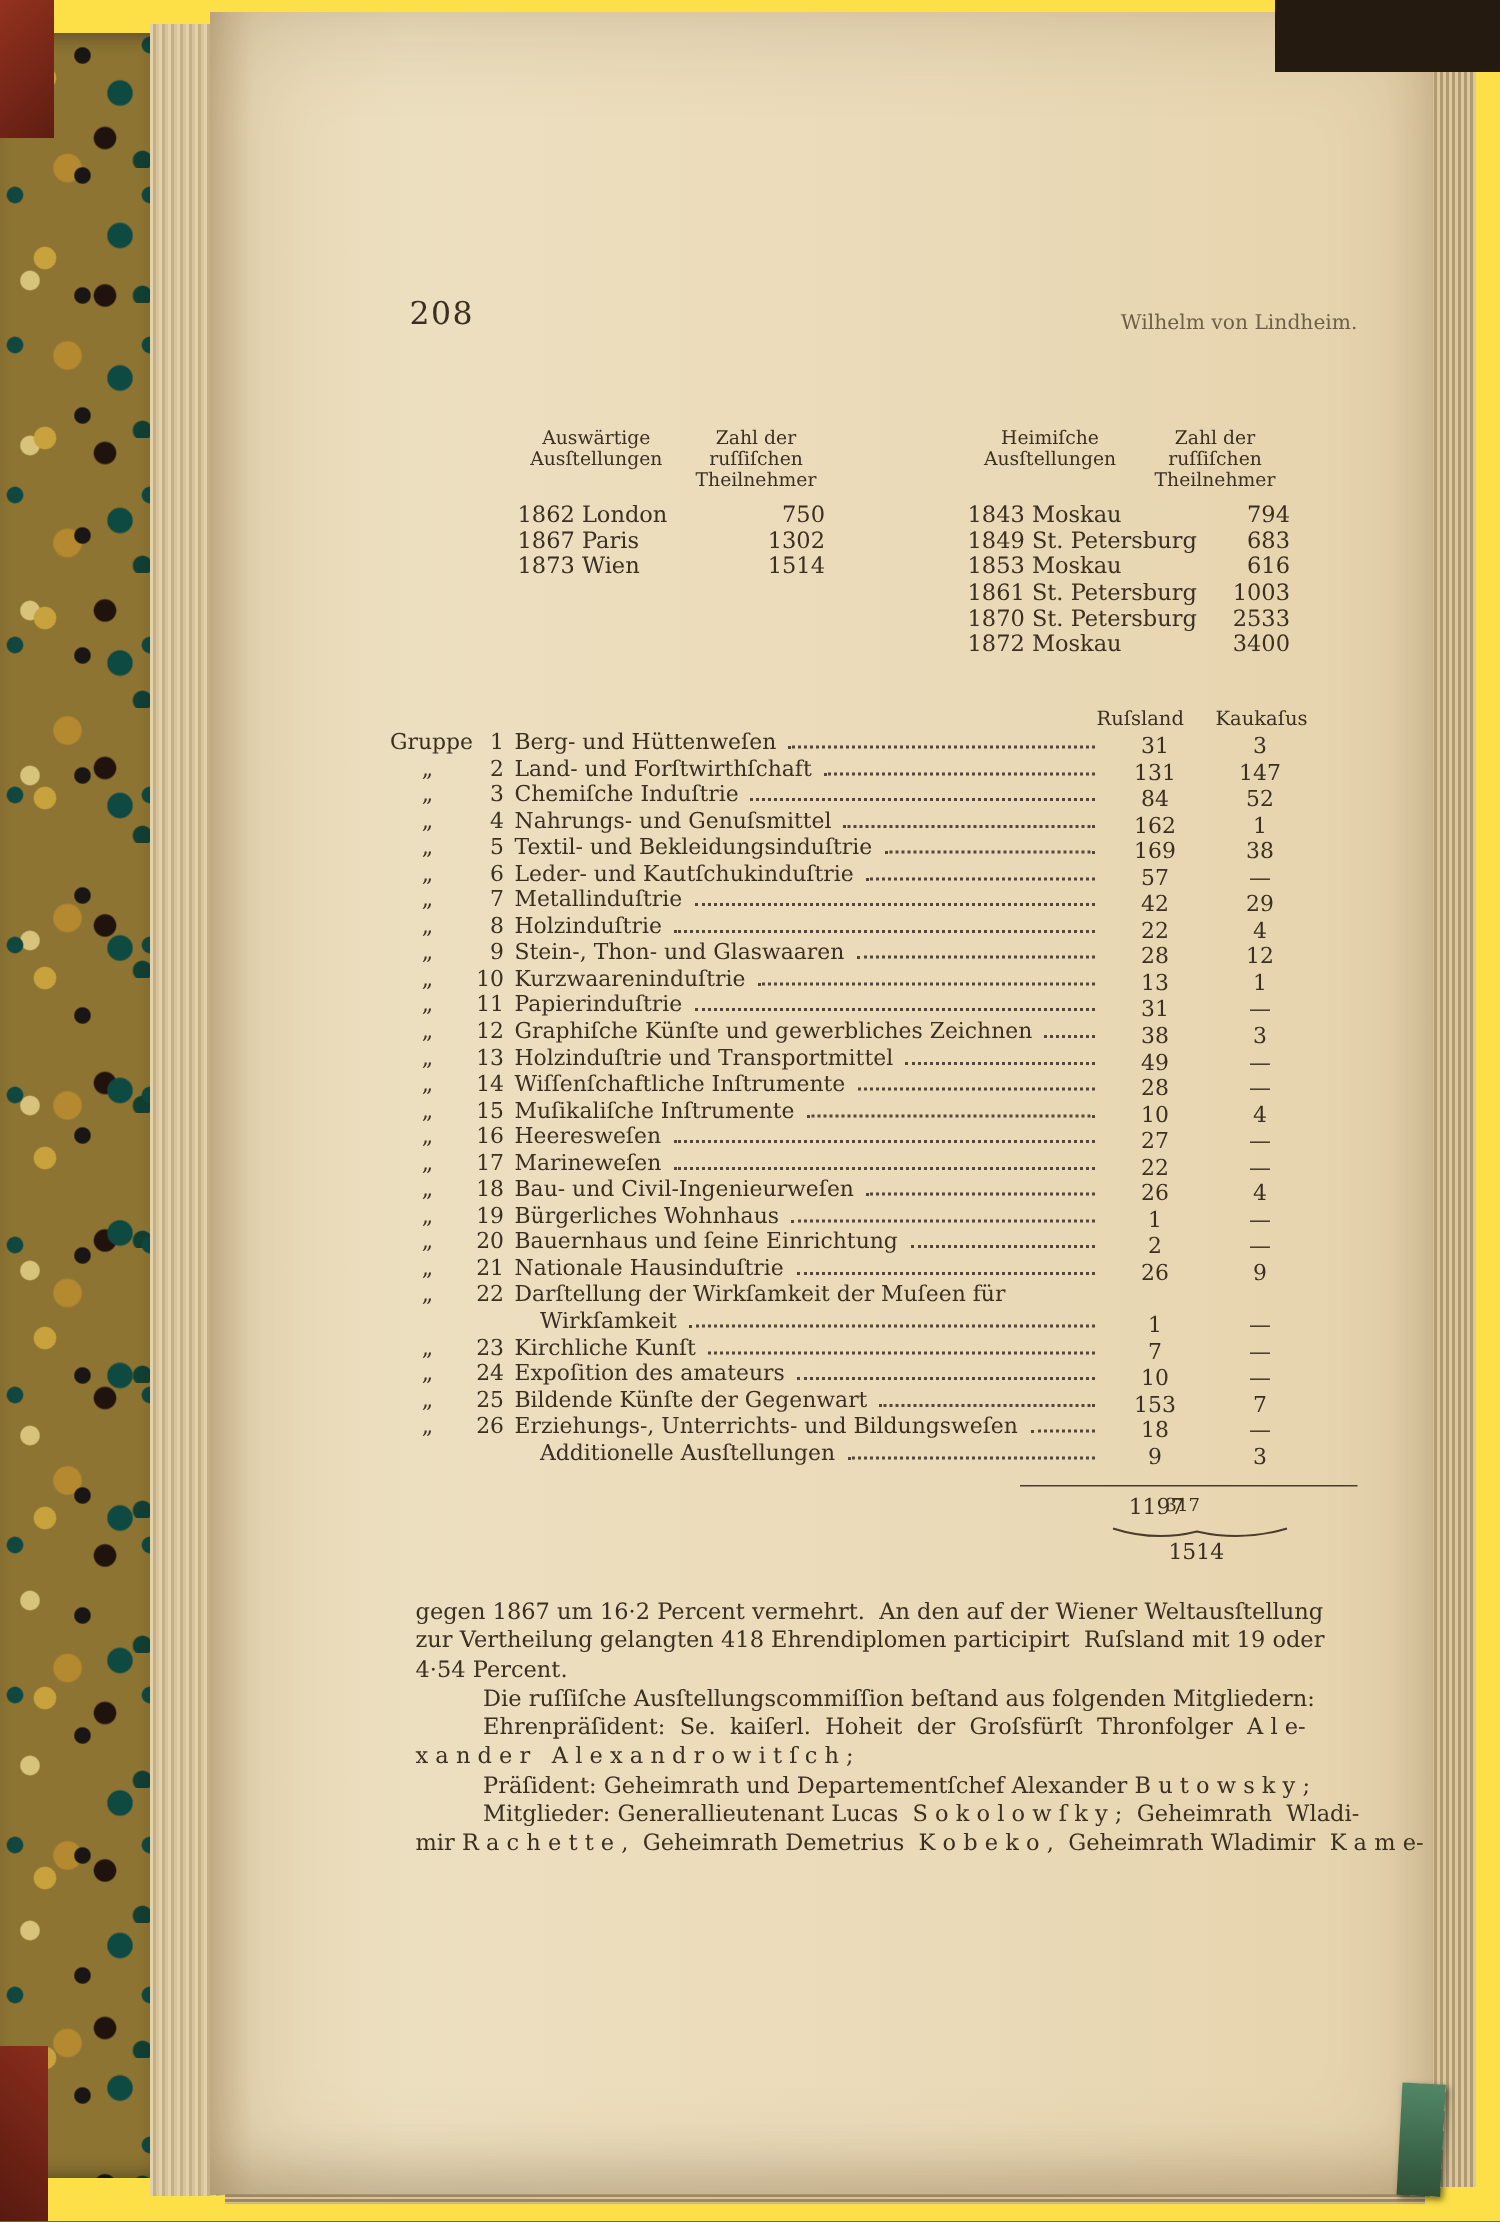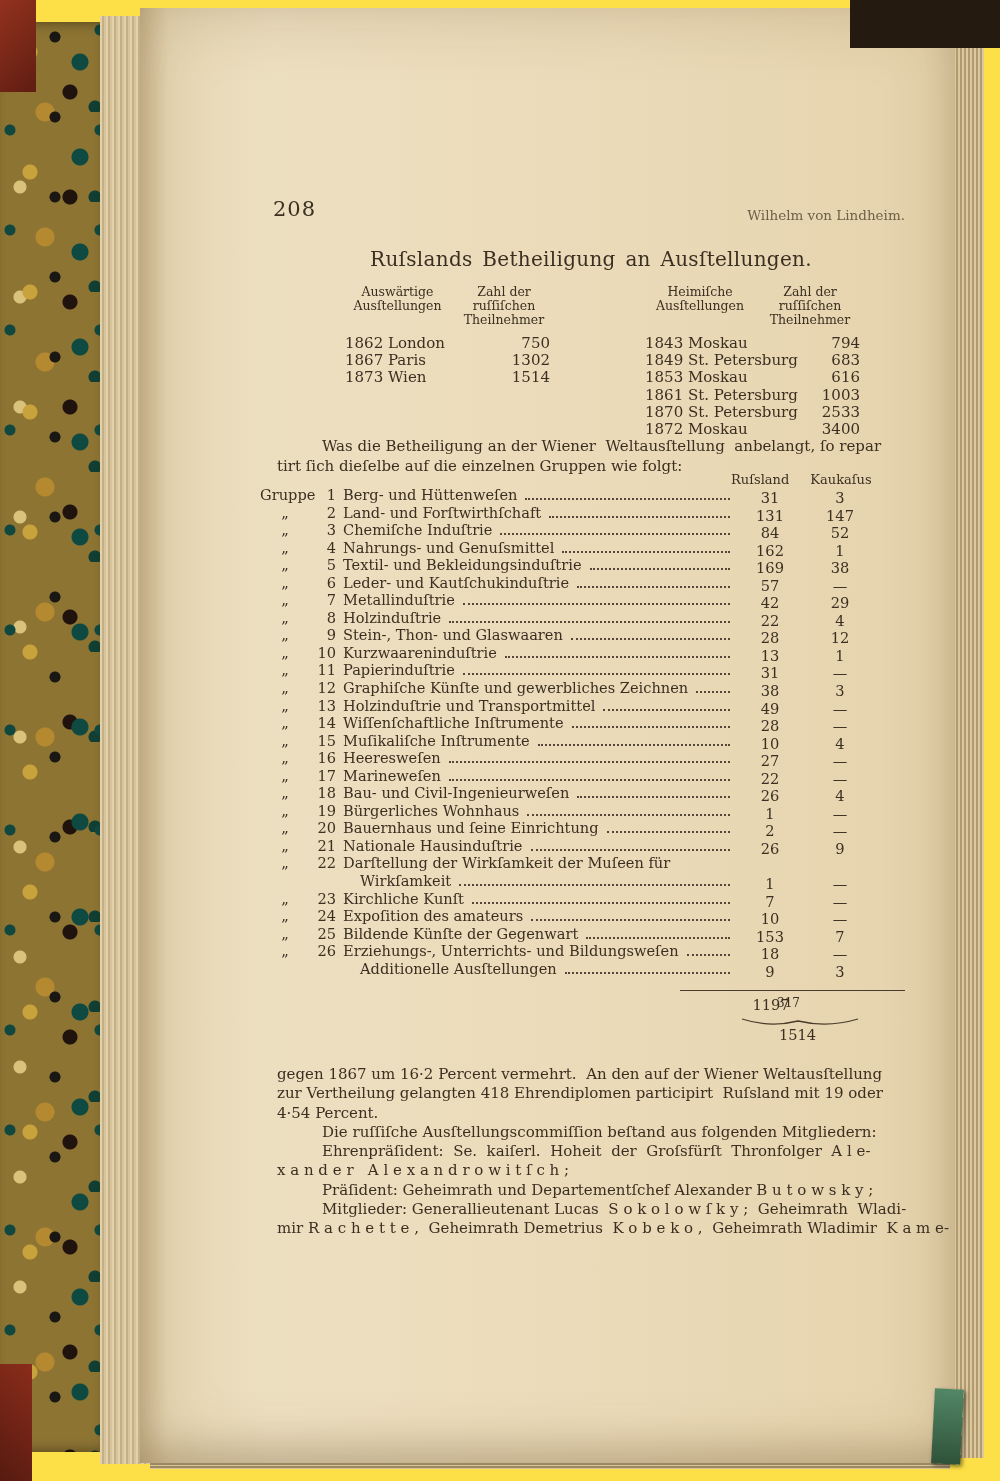--- a/index.html
+++ b/index.html
@@ -93,21 +93,20 @@
   <div class="marble"></div>
   <div class="cover-tl"></div>
   <div class="cover-bl"></div>
   <div class="page-stack"></div>
   <div class="edge-right"></div>
   <div class="edge-bottom"></div>
 
   <div class="page">
     <div id="page-number">208</div>
     <div id="running-header">Wilhelm von Lindheim.</div>
-    <div id="title">Ruſslands Betheiligung an Ausſtellungen.</div>
 
     <div id="foreign-table" class="small-table">
         <div class="st-hdr">
           <span class="st-h1">Auswärtige
 Ausſtellungen</span>
           <span class="st-h2">Zahl der ruſſiſchen
 Theilnehmer</span>
         </div>
         <div class="st-row">
           <span class="st-label">1862 London</span>
@@ -148,24 +147,20 @@
         <div class="st-row">
           <span class="st-label">1870 St. Petersburg</span>
           <span class="st-value">2533</span>
         </div>
         <div class="st-row">
           <span class="st-label">1872 Moskau</span>
           <span class="st-value">3400</span>
         </div>
       </div>
 
-    <div id="intro">
-        <div class="pline indent">Was die Betheiligung an der Wiener  Weltausſtellung  anbelangt, ſo repar</div>
-        <div class="pline">tirt ſich dieſelbe auf die einzelnen Gruppen wie folgt:</div>
-      </div>
 
     <div id="col-rus">Ruſsland</div>
     <div id="col-kau">Kaukaſus</div>
 
     <div id="groups-rows">
         <div class="g-row">
           <span class="g-ditto">Gruppe</span>
           <span class="g-num">1</span>
           <span class="g-name">Berg- und Hüttenweſen</span>
           <span class="g-leader"></span>

